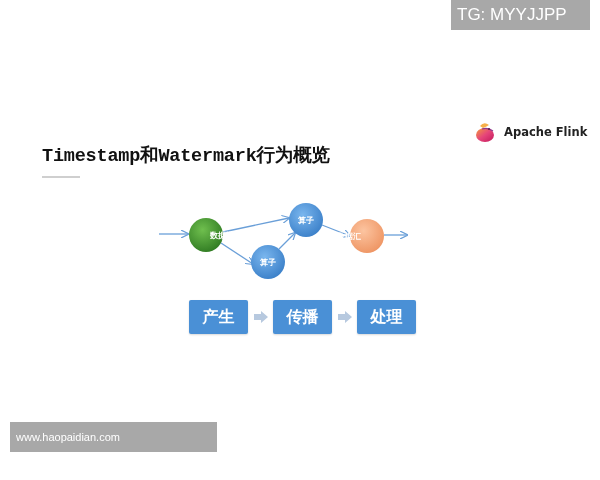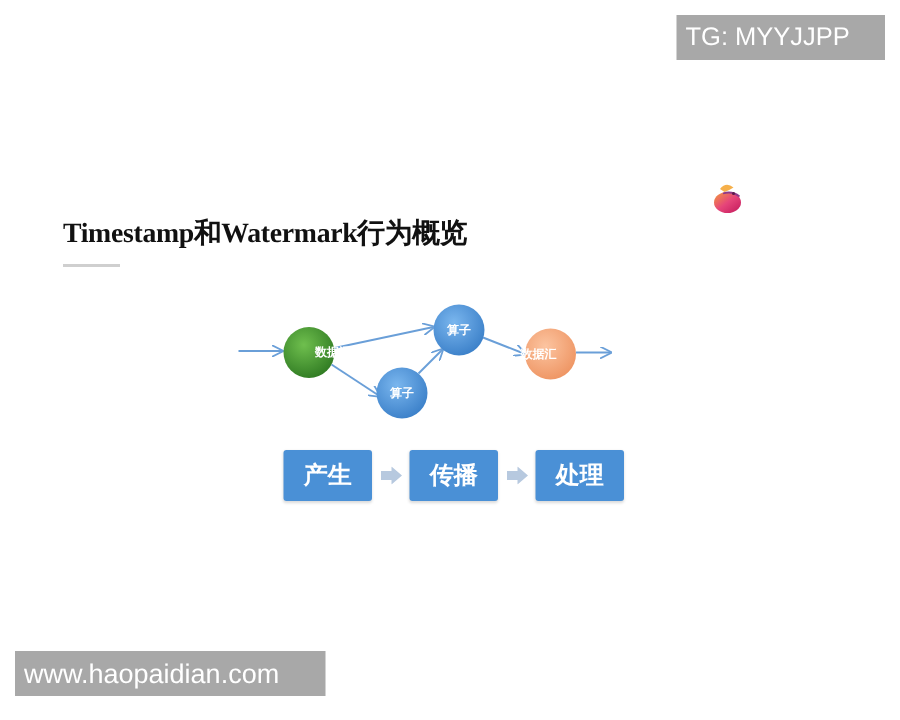--- a/index.html
+++ b/index.html
@@ -2,43 +2,43 @@
 <html><head>
 <meta charset="utf-8">
 <style>
   html, body { margin: 0; padding: 0; }
   body {
     width: 600px; height: 480px; position: relative; overflow: hidden;
     background: #ffffff;
     font-family: "DejaVu Sans", "Liberation Sans", sans-serif;
   }
   .watermark-top {
-    position: absolute; left: 451px; top: 10px; width: 139px; height: 30px;
+    position: absolute; left: 451px; top: 0; width: 139px; height: 30px;
     background: #a8a8a8; color: #ffffff; font-size: 17px;
     line-height: 30px; padding-left: 6px; box-sizing: border-box;
     font-family: "Liberation Sans", sans-serif;
   }
   .watermark-bottom {
-    position: absolute; left: 10px; top: 434px; width: 207px; height: 30px;
-    background: #a8a8a8; color: #ffffff; font-size: 18px;
+    position: absolute; left: 10px; top: 422px; width: 207px; height: 30px;
+    background: #a8a8a8; color: #ffffff; font-size: 11px;
     line-height: 30px; padding-left: 6px; box-sizing: border-box;
     font-family: "Liberation Sans", sans-serif;
   }
   .brand {
     position: absolute; left: 474px; top: 119px; height: 26px;
     display: flex; align-items: center; gap: 6px;
   }
   .brand-logo { width: 24px; height: 24px; }
   .brand-name {
     font-family: "DejaVu Sans", sans-serif; font-weight: bold;
     font-size: 11.5px; color: #222;
   }
   .title {
     position: absolute; left: 42px; top: 142px;
-    font-family: Liberation Serif, serif; font-weight: bold;
+    font-family: Liberation Mono, monospace; font-weight: bold;
     font-size: 18.5px; color: #111; letter-spacing: -0.2px;
   }
   .title-rule {
     position: absolute; left: 42px; top: 176px; width: 38px; height: 2px;
     background: #cfcfcf;
   }
   svg.diagram { position: absolute; left: 0; top: 0; }
   .node-label {
     position: absolute; color: #fff; font-size: 8px; font-weight: bold;
     text-align: center; width: 40px; transform: translate(-50%, -50%);
@@ -65,20 +65,21 @@
         <stop offset="0" stop-color="#f39c3c"></stop>
         <stop offset="0.5" stop-color="#e6457a"></stop>
         <stop offset="1" stop-color="#c2185b"></stop>
       </linearGradient>
     </defs>
     <ellipse cx="11" cy="15" rx="9" ry="7" fill="url(#fg)"></ellipse>
     <path d="M6 6 Q10 1 15 5 Q12 7 9 8 Z" fill="#f6b04a"></path>
     <path d="M8 9 Q14 7 19 11" stroke="#8e3a8a" stroke-width="1.2" fill="none"></path>
     <circle cx="15" cy="9" r="1" fill="#5a1a4a"></circle>
   </svg>
+  <span class="brand-name">Apache Flink</span>
 </div>
 
 <div class="title">Timestamp和Watermark行为概览</div>
 <div class="title-rule"></div>
 
 <svg class="diagram" width="600" height="480" viewBox="0 0 600 480">
   <defs>
     <marker id="arr" markerWidth="8" markerHeight="8" refX="7" refY="4" orient="auto" markerUnits="userSpaceOnUse">
       <path d="M0,0 L8,4 L0,8" fill="none" stroke="#6a9fd8" stroke-width="1.2"></path>
     </marker>
@@ -105,21 +106,21 @@
   </g>
   <circle cx="206" cy="235" r="17" fill="url(#gGreen)"></circle>
   <circle cx="306" cy="220" r="17" fill="url(#gBlue)"></circle>
   <circle cx="268" cy="262" r="17" fill="url(#gBlue)"></circle>
   <circle cx="367" cy="236" r="17" fill="url(#gOrange)"></circle>
 </svg>
 
 <div class="node-label" style="left:206px; top:235px;margin-left:16px;">数据源</div>
 <div class="node-label" style="left:306px; top:220px;">算子</div>
 <div class="node-label" style="left:268px; top:262px;">算子</div>
-<div class="node-label" style="left:359px; top:236px;">数据汇</div>
+<div class="node-label" style="left:349px; top:236px;">数据汇</div>
 
 <div class="stage" style="left:189px;">产生</div>
 <svg class="stage-arrow" style="left:254px;" viewBox="0 0 14 12">
   <path d="M0 3 H7 V0 L14 6 L7 12 V9 H0 Z" fill="#b7c9df"></path>
 </svg>
 <div class="stage" style="left:273px;text-align:center;">传播</div>
 <svg class="stage-arrow" style="left:338px;" viewBox="0 0 14 12">
   <path d="M0 3 H7 V0 L14 6 L7 12 V9 H0 Z" fill="#b7c9df"></path>
 </svg>
 <div class="stage" style="left:357px;">处理</div>

